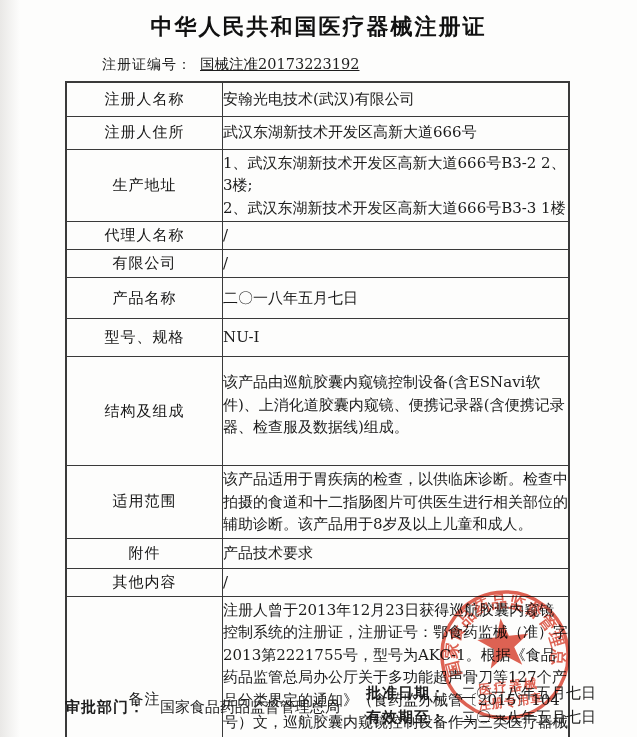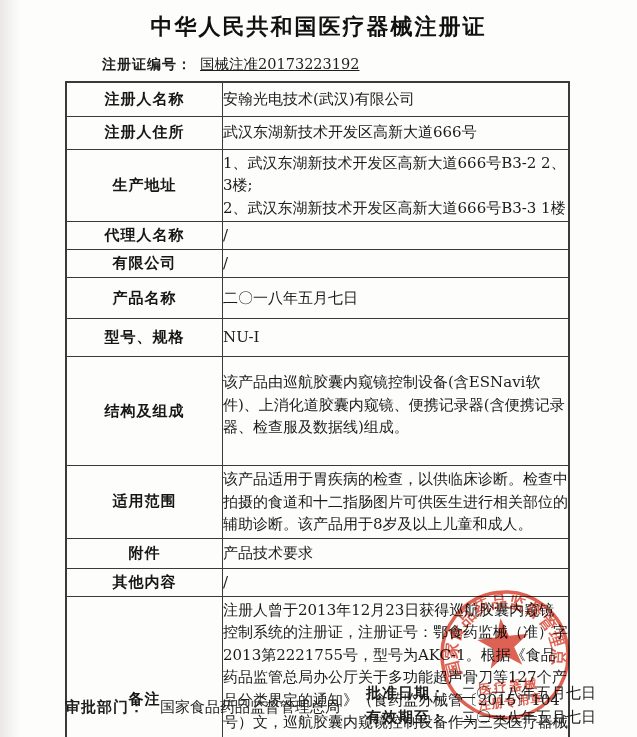--- a/index.html
+++ b/index.html
@@ -15,34 +15,34 @@
     background:linear-gradient(90deg,#e9e8e6,rgba(255,255,255,0));
     pointer-events:none;
   }
   .title{
     padding-top:12px;text-align:center;
     font-size:22px;font-weight:700;letter-spacing:2px;color:#111;
   }
   .cert-line{
     margin:13px 0 7px 102px;font-size:14px;
   }
-  .cert-line .lbl{font-weight:700;letter-spacing:1px;}
+  .cert-line .lbl{font-weight:400;letter-spacing:1px;}
   .cert-line .val{margin-left:8px;font-family:"DejaVu Serif","Liberation Serif",serif;font-size:14.5px;text-decoration:underline;}
   table.cert{
     border-collapse:collapse;table-layout:fixed;
     margin-left:65px;width:505px;
     border:2px solid #3a3a3a;
   }
   table.cert td{
     border:1.5px solid #3a3a3a;
     padding:2px 0;
   }
   td.lab{
     width:155px;text-align:center;vertical-align:middle;
-    font-weight:700;font-size:15px;letter-spacing:1px;color:#161616;
+    font-weight:400;font-size:15px;letter-spacing:1px;color:#161616;
   }
   td.val{
     vertical-align:middle;
     font-family:"DejaVu Serif","Liberation Serif",serif;
     font-size:15px;line-height:1.5;color:#1b1b1b;
     padding:3px 8px 3px 13px;
     white-space:pre-line;
   }
   td.val.v-top{vertical-align:top;padding-top:14px;}
   tr.r1{height:34px;} tr.r2{height:33px;} tr.r3{height:46px;}

